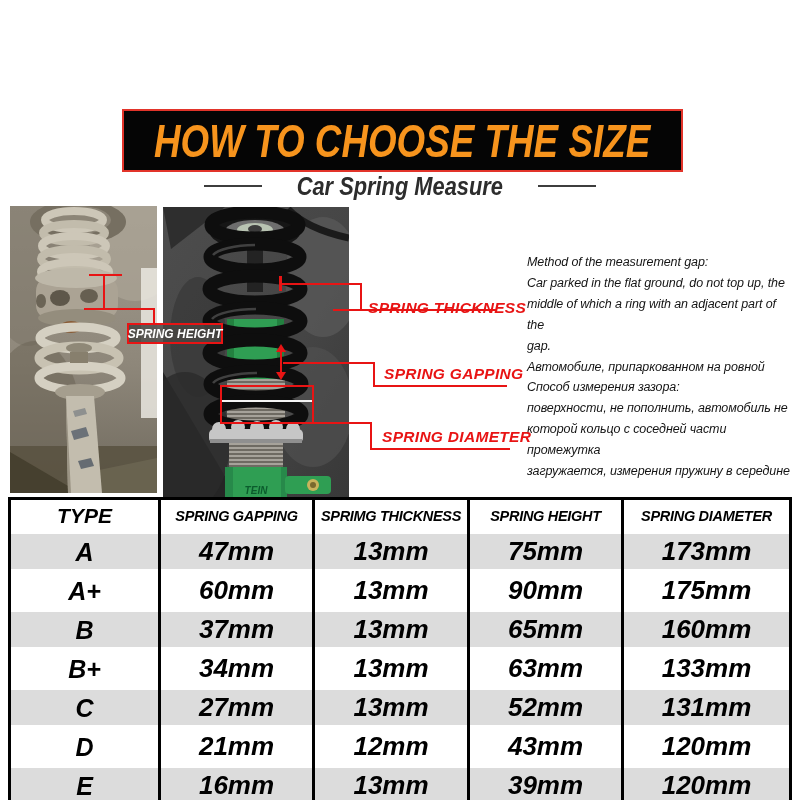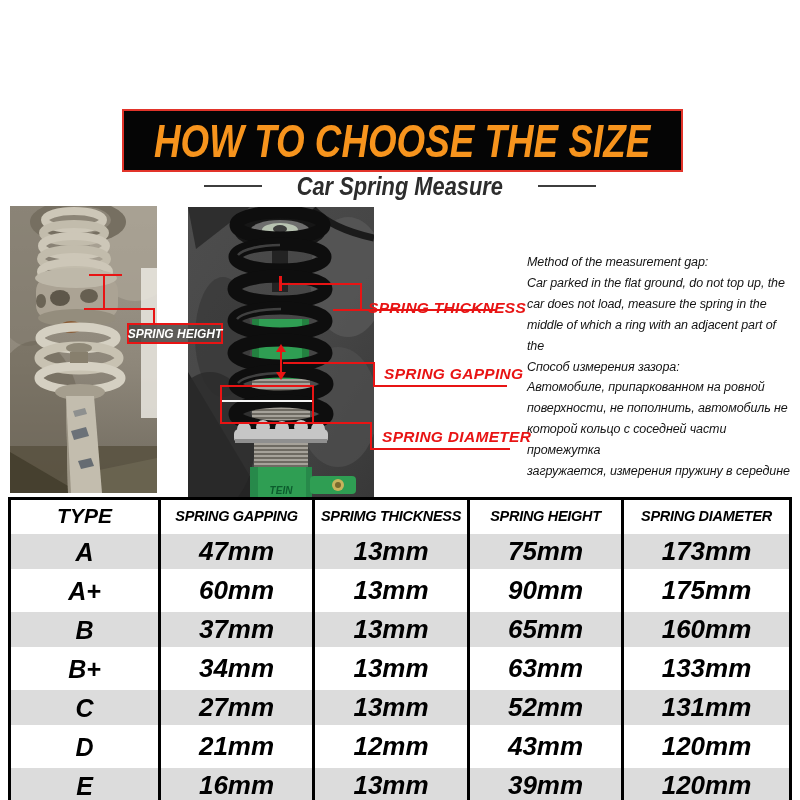--- a/index.html
+++ b/index.html
@@ -16,21 +16,21 @@
   
   .subtitle-row{position:absolute;left:0;top:170px;width:800px;height:32px;
                 display:flex;align-items:center;justify-content:center;gap:15px;}
   .dash{width:58px;height:2px;background:#3d3d3d;}
   .subtitle{color:#2d2d2d;font-size:26px;font-weight:600;white-space:nowrap;
             transform:scaleX(0.84);}
 
   
   .photo{position:absolute;z-index:1;}
   .photo-left{left:10px;top:206px;width:147px;height:287px;}
-  .photo-right{left:188px;top:207px;width:186px;height:291px;}
+  .photo-right{left:163px;top:207px;width:186px;height:291px;}
   .photo svg{display:block;width:100%;height:100%;}
 
   
   .cl{position:absolute;background:#e81414;z-index:6;}
   .wl{position:absolute;background:#f4f4f4;z-index:6;}
   .red-label{position:absolute;z-index:7;color:#e81414;font-weight:bold;
              font-size:15.5px;line-height:16px;white-space:nowrap;letter-spacing:.3px;}
   .rect-outline{position:absolute;border:2px solid #e81414;box-sizing:border-box;
                 background:transparent;z-index:6;}
   .height-box{position:absolute;left:127px;top:323px;width:96px;height:21px;z-index:7;
@@ -227,24 +227,24 @@
   <div class="rect-outline" style="left:220px;top:385px;width:94px;height:39px;"></div>
   <div class="wl" style="left:222px;top:400px;width:90px;height:2px;"></div>
   <div class="cl" style="left:312px;top:422px;width:60px;height:2px;"></div>
   <div class="cl" style="left:370px;top:422px;width:2px;height:28px;"></div>
   <div class="cl" style="left:370px;top:448px;width:140px;height:2px;"></div>
   <div class="red-label" style="left:382px;top:429px;">SPRING DIAMETER</div>
 
   <div class="instructions">
     <div>Method of the measurement gap:</div>
     <div>Car parked in the flat ground, do not top up, the</div>
-    <div>car does not load, measure the spring in the</div>
     <div>middle of which a ring with an adjacent part of the</div>
+    <div>gap.</div>
+    <div>Автомобиле, припаркованном на ровной</div>
     <div>Способ измерения зазора:</div>
-    <div>Автомобиле, припаркованном на ровной</div>
     <div>поверхности, не пополнить, автомобиль не</div>
     <div>которой кольцо с соседней части промежутка</div>
     <div>загружается, измерения пружину в середине</div>
   </div>
 
   <table class="size">
     <colgroup>
         <col style="width:150px">
         <col style="width:154px">
         <col style="width:155px">

